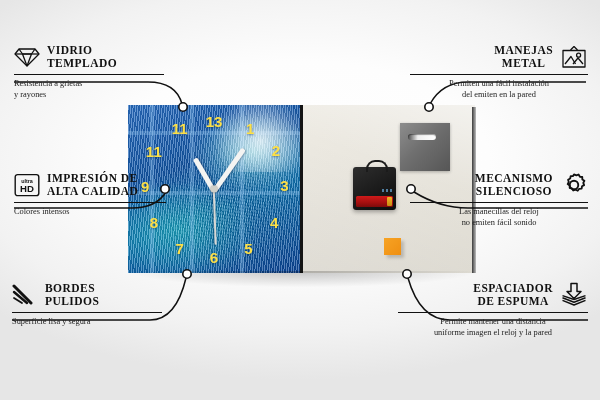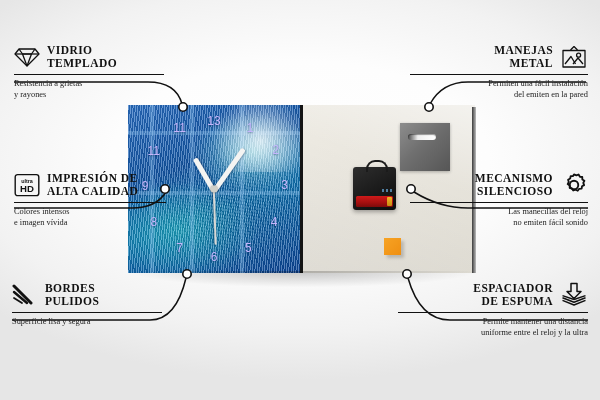--- a/index.html
+++ b/index.html
@@ -28,22 +28,22 @@
        repeating-linear-gradient(-72deg, rgba(255,255,255,0.18) 0px, rgba(255,255,255,0.18) 0.6px, rgba(0,40,90,0.18) 0.6px, rgba(0,40,90,0.18) 2.0px);
      opacity:.85;
      -webkit-mask-image:radial-gradient(ellipse 80% 60% at 60% 62%, #000 10%, transparent 72%);
              mask-image:radial-gradient(ellipse 80% 60% at 60% 62%, #000 10%, transparent 72%);}
   .grid-h,.grid-v{position:absolute;background:rgba(150,200,240,0.32);}
   .grid-h{left:0;right:0;height:4px;}
   .grid-v{top:0;bottom:0;width:4px;}
   .glow{position:absolute;left:48%;top:-6%;width:58%;height:46%;
      background:radial-gradient(ellipse at 50% 60%, rgba(255,255,255,.75) 0%, rgba(255,255,255,0) 70%);}
 
-  .num{position:absolute;color:#c4b5fd;font-weight:normal;
-       font-family:"Liberation Sans",sans-serif;font-size:12px;
+  .num{position:absolute;color:#fde047;font-weight:bold;
+       font-family:"Liberation Sans",sans-serif;font-size:15px;
        text-shadow:0 1px 2px rgba(0,30,70,.45);
        transform:translate(-50%,-50%);}
   .hand{position:absolute;left:50%;top:50%;background:#f4f4f2;border-radius:2px;
         transform-origin:0% 50%;box-shadow:0 1px 2px rgba(0,20,60,.35);}
   .hand-h{width:38px;height:5px;transform:rotate(-120deg);}
   .hand-m{width:52px;height:5px;transform:rotate(-55deg);}
   .hand-s{width:55px;height:1.6px;background:#d8d8d4;transform:rotate(88deg);}
   .cap{position:absolute;left:50%;top:50%;width:7px;height:7px;border-radius:50%;
        background:#cfcfc8;transform:translate(-50%,-50%);box-shadow:0 0 2px rgba(0,0,0,.4);}
 
@@ -78,21 +78,21 @@
      background:linear-gradient(90deg,#3a3a3a,#bdbdbd);}
 
   
   .callout{position:absolute;}
   .co-head{display:flex;align-items:center;gap:7px;}
   .co-title{font-size:11.5px;font-weight:bold;letter-spacing:.45px;color:#111;
             line-height:13px;text-transform:uppercase;}
   .co-rule{height:1.4px;background:#111;margin:4px 0 4px 0;}
   .co-sub{font-size:8.4px;color:#222;line-height:10.6px;}
   .left .co-head{justify-content:flex-start;}
-  .right{text-align:right;}
+  .right{text-align:center;}
   .right .co-head{justify-content:flex-end;}
   .ico{flex:0 0 auto;display:block;}
 
   svg.lead{position:absolute;left:0;top:0;width:600px;height:400px;pointer-events:none;}
 </style>
 </head>
 <body>
 
 <div id="stage">
 
@@ -191,21 +191,20 @@
         <text x="13" y="10" font-family="Liberation Sans, sans-serif" font-size="5.4" font-weight="bold" fill="#111" text-anchor="middle">ultra</text>
         <text x="13" y="19.4" font-family="Liberation Sans, sans-serif" font-size="9.6" font-weight="bold" fill="#111" text-anchor="middle">HD</text>
       </svg>
       <div>
         <div class="co-title">IMPRESIÓN DE</div>
         <div class="co-title">ALTA CALIDAD</div>
       </div>
     </div>
     <div class="co-rule"></div>
     <div class="co-sub">Colores intensos</div>
-    <div class="co-sub">e imagen vívida</div>
   </div>
 
   <div class="callout left" style="left:12px;top:282px;width:150px;">
     <div class="co-head">
       <svg class="ico" width="26" height="22" viewBox="0 0 26 22">
         <g stroke="#111" stroke-linecap="round">
           <path d="M2,2 L19,19" stroke-width="3"></path>
           <path d="M2,8 L15,19" stroke-width="2.4"></path>
           <path d="M2,14 L10,19" stroke-width="1.8"></path>
         </g>
@@ -268,16 +267,16 @@
         <g fill="none" stroke="#111" stroke-width="1.5" stroke-linejoin="round">
           <path d="M11,1.5 h6 v8 h4 l-7,7 -7,-7 h4 z"></path>
           <path d="M14,17.5 L2.5,13.6 M14,17.5 L25.5,13.6"></path>
           <path d="M2.5,15.8 L14,20.2 L25.5,15.8"></path>
           <path d="M2.5,18.4 L14,23 L25.5,18.4"></path>
         </g>
       </svg>
     </div>
     <div class="co-rule"></div>
     <div class="co-sub">Permite mantener una distancia</div>
-    <div class="co-sub">uniforme entre el reloj y la ultra</div>
+    <div class="co-sub">uniforme imagen el reloj y la pared</div>
   </div>
 
 </div>
 
 </body></html>

